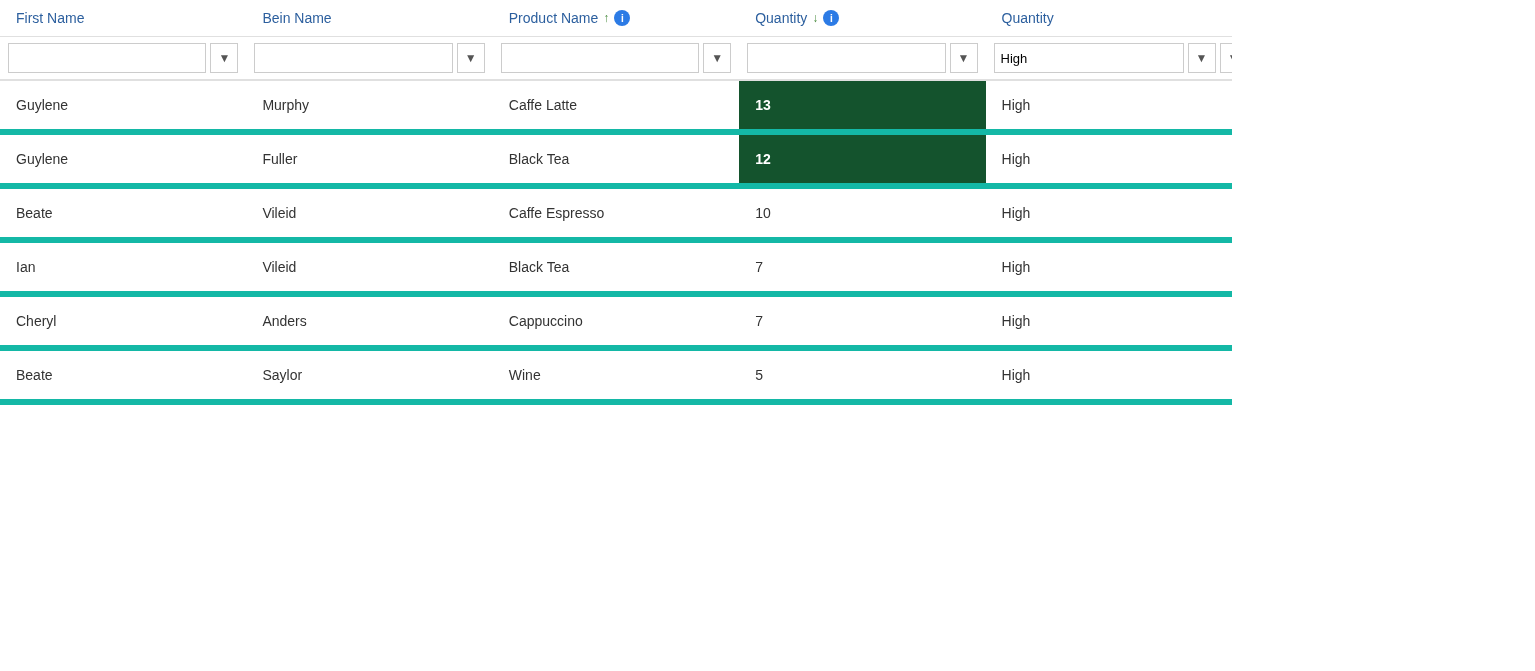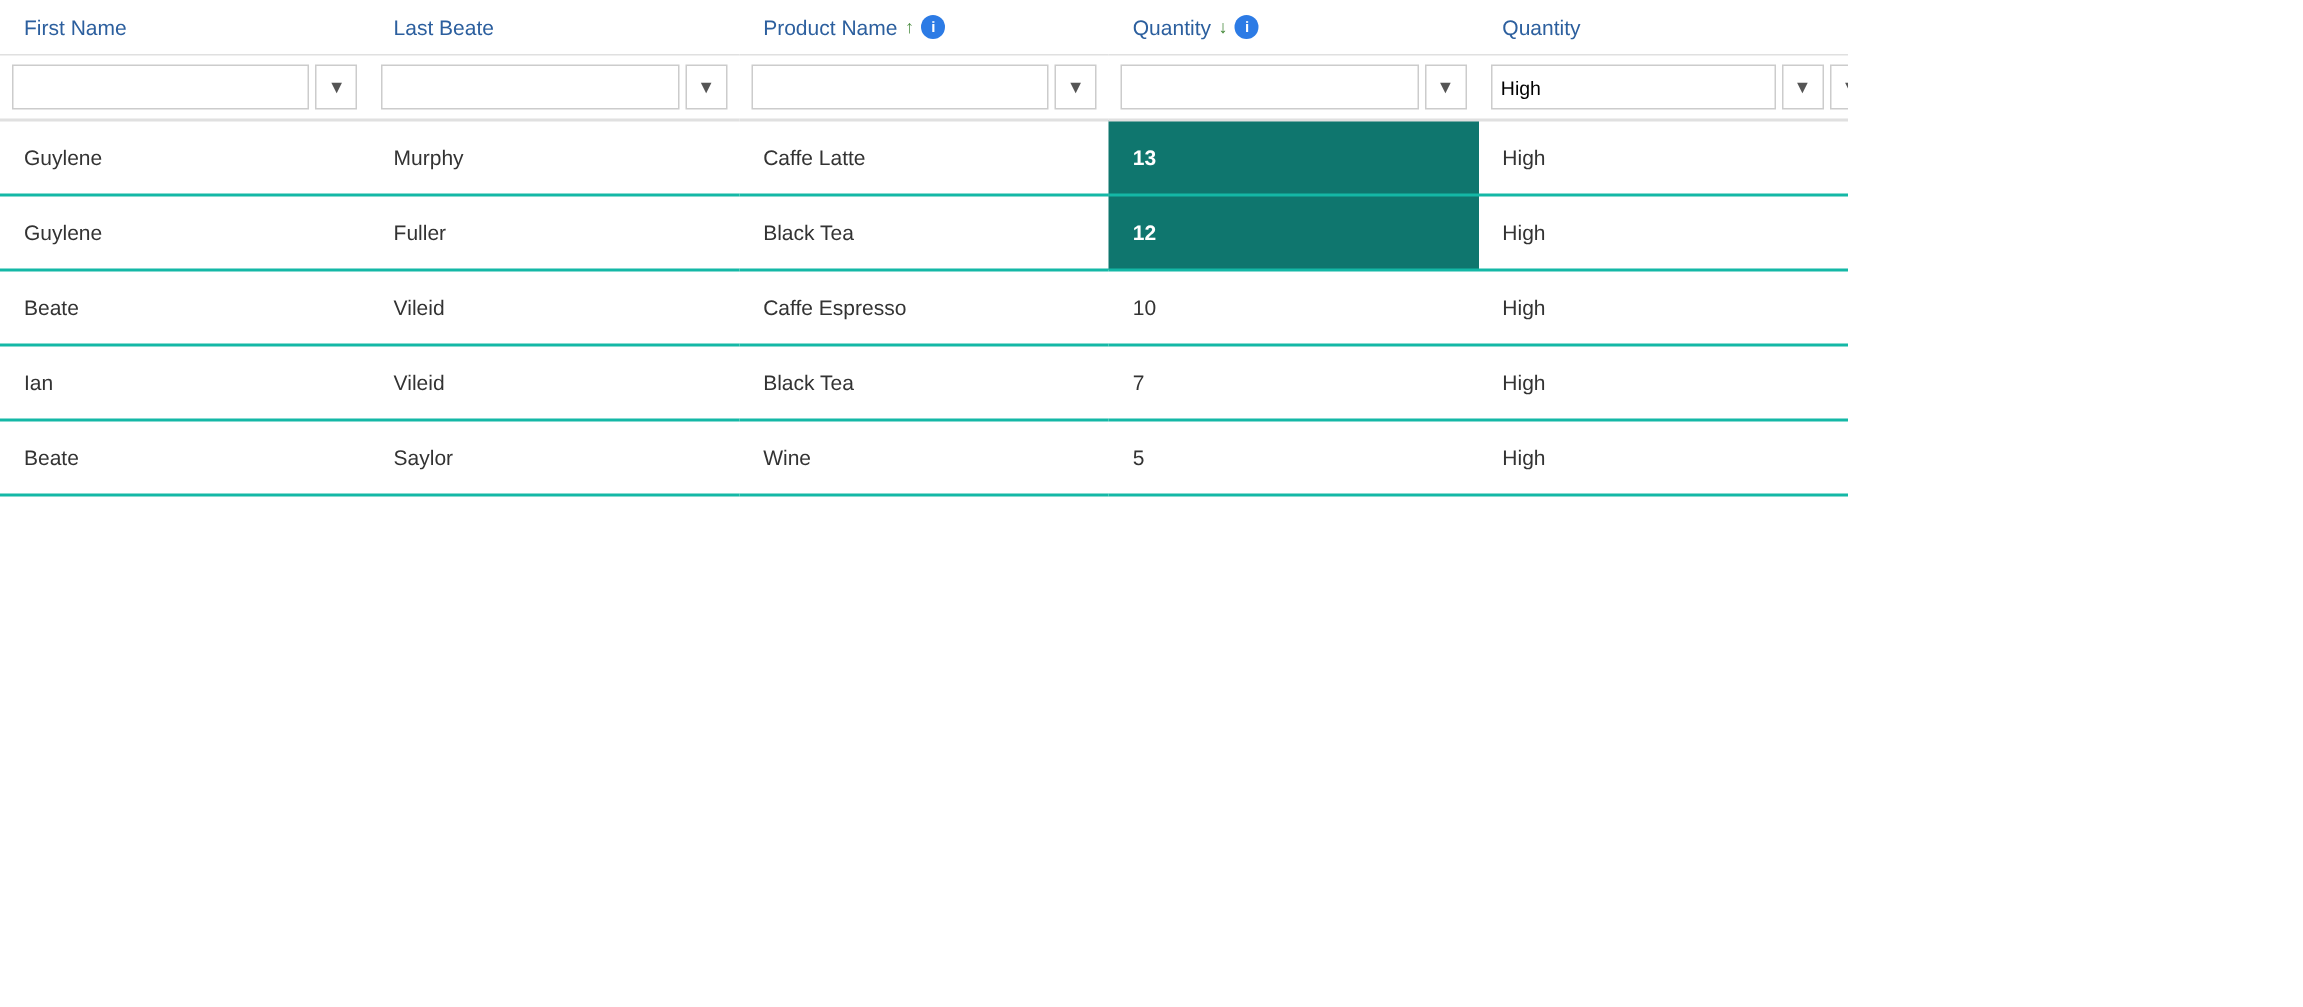--- a/index.html
+++ b/index.html
@@ -71,30 +71,30 @@
       cursor: pointer;
       display: flex;
       align-items: center;
       justify-content: center;
       font-size: 12px;
       color: #555;
       flex-shrink: 0;
     }
 
     tbody tr {
-      border-bottom: 2px solid #14b8a6;
+      border-bottom: 6px solid #14b8a6;
     }
     tbody td {
       padding: 16px 16px;
       font-size: 14px;
       color: #333;
       vertical-align: middle;
     }
     .qty-cell-highlight {
-      background-color: #0f766e;
+      background-color: #14532d;
       color: #fff;
       font-weight: 600;
       padding: 16px 16px;
     }
     .sort-icons {
       display: inline-flex;
       align-items: center;
       gap: 3px;
       margin-left: 3px;
     }
@@ -141,21 +141,21 @@
     </colgroup>
     <thead>
       <tr class="header-row">
         <th>
           <div class="col-header-content">
             <span>First Name</span>
           </div>
         </th>
         <th>
           <div class="col-header-content">
-            <span>Last Beate</span>
+            <span>Bein Name</span>
           </div>
         </th>
         <th>
           <div class="col-header-content">
             <span>Product Name</span>
             <span class="sort-icons">
               <span class="sort-up">↑</span>
             </span>
             <span class="info-icon">i</span>
           </div>
@@ -232,20 +232,27 @@
           <td>High</td>
         </tr>
         <tr>
           <td>Ian</td>
           <td>Vileid</td>
           <td>Black Tea</td>
           <td>7</td>
           <td>High</td>
         </tr>
         <tr>
+          <td>Cheryl</td>
+          <td>Anders</td>
+          <td>Cappuccino</td>
+          <td>7</td>
+          <td>High</td>
+        </tr>
+        <tr>
           <td>Beate</td>
           <td>Saylor</td>
           <td>Wine</td>
           <td>5</td>
           <td>High</td>
         </tr>
       </tbody>
   </table>
 </div>
 

